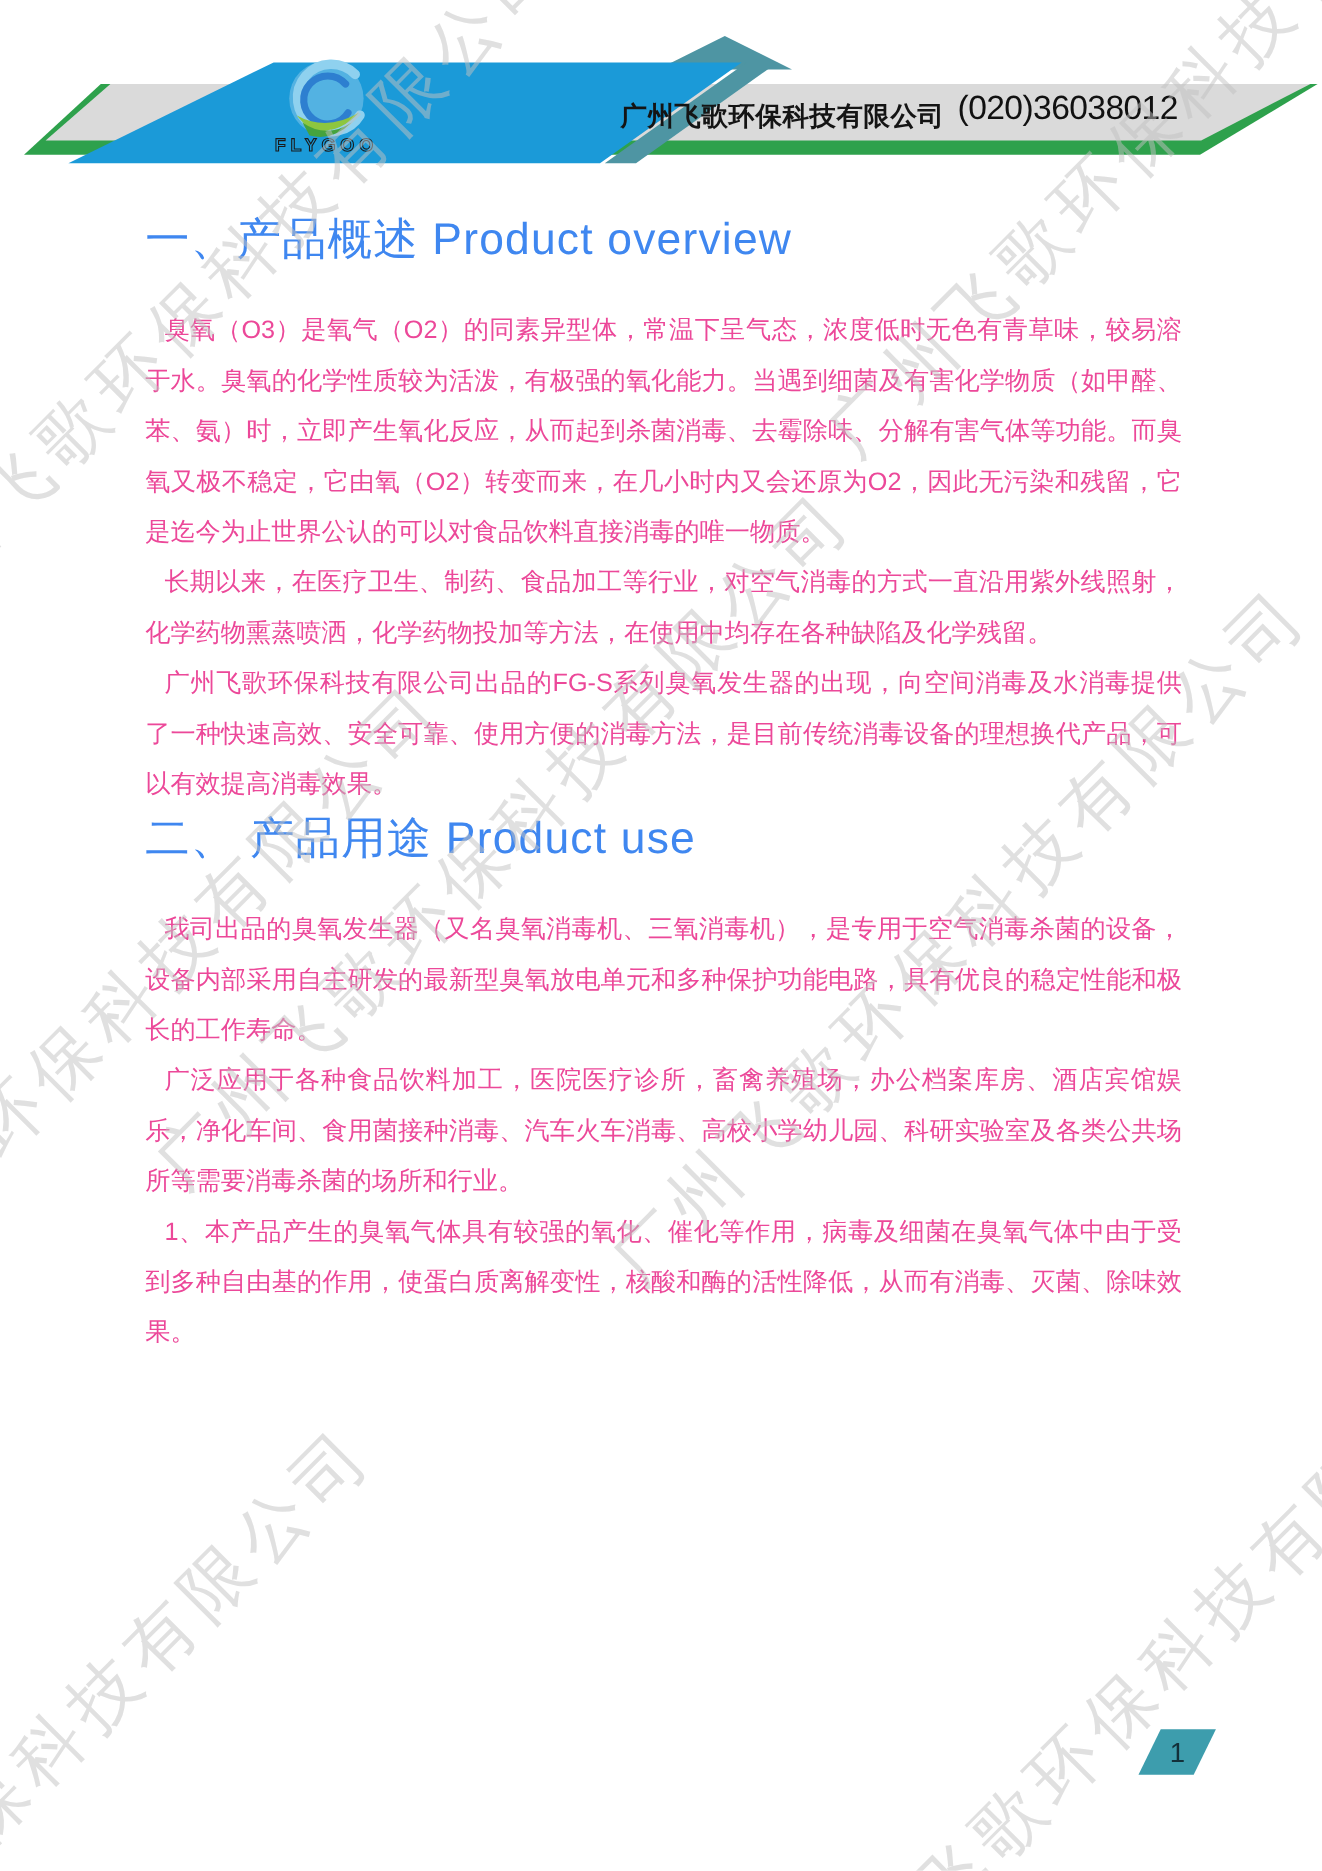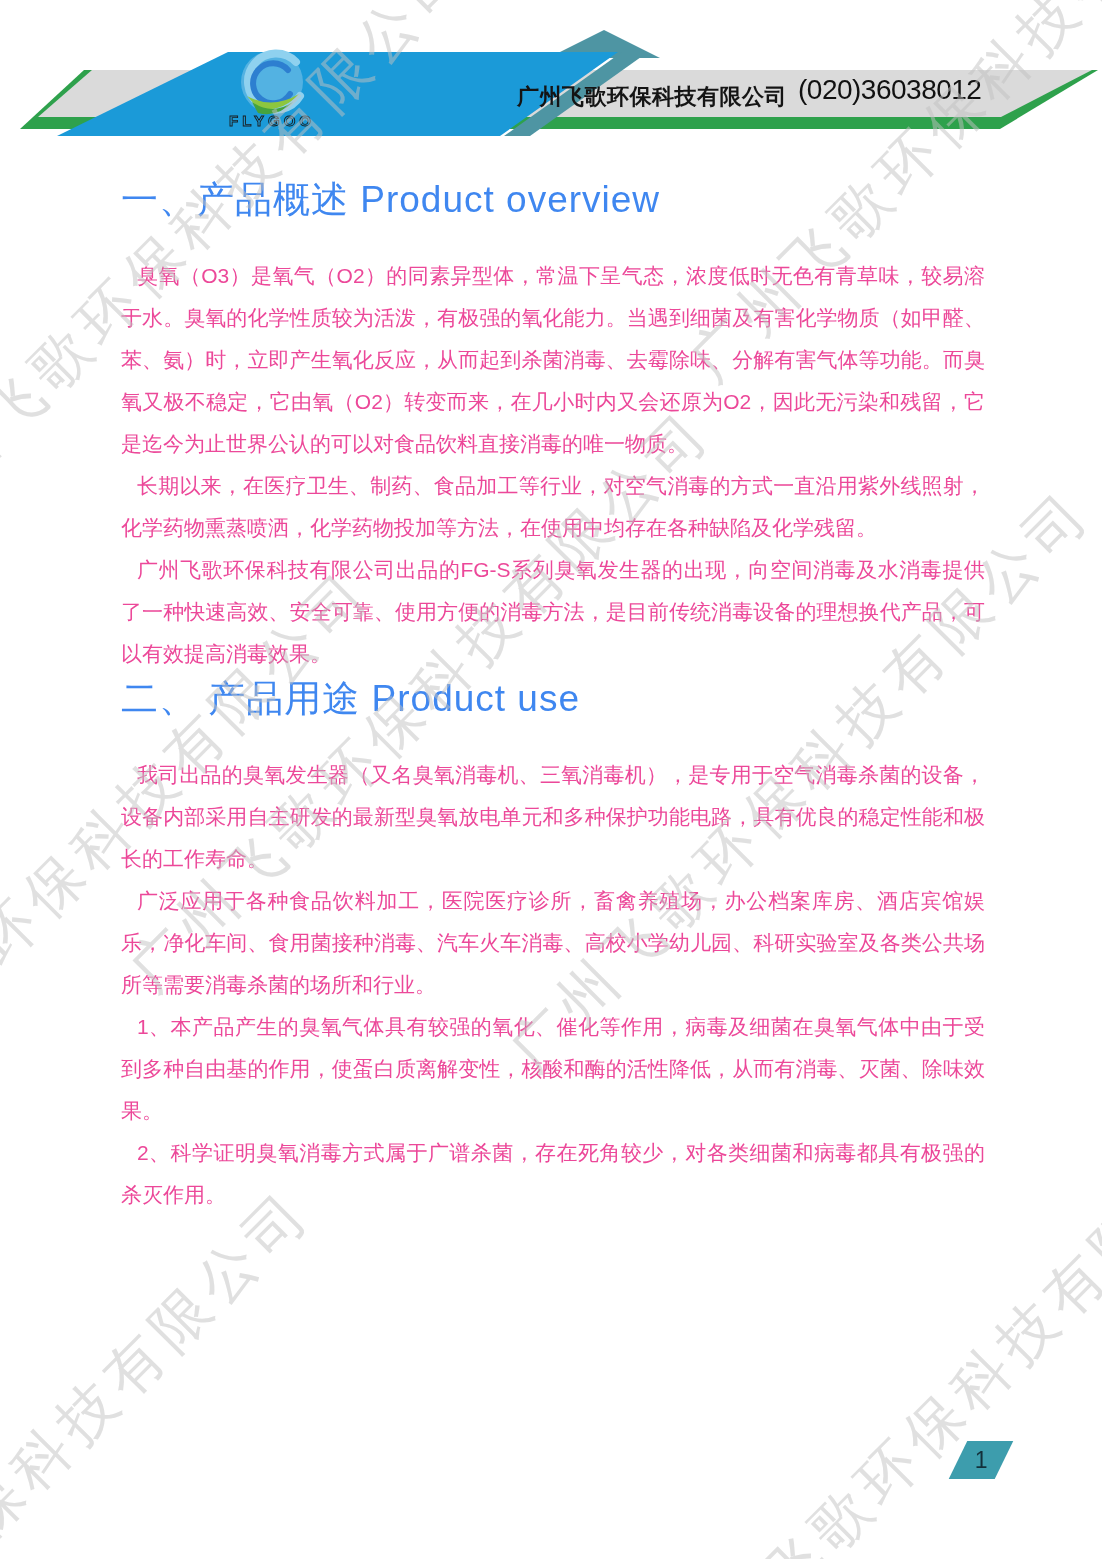--- a/index.html
+++ b/index.html
@@ -90,19 +90,18 @@
   <h2 class="sec-heading">一、产品概述 Product overview</h2>
   <p>臭氧（O3）是氧气（O2）的同素异型体，常温下呈气态，浓度低时无色有青草味，较易溶于水。臭氧的化学性质较为活泼，有极强的氧化能力。当遇到细菌及有害化学物质（如甲醛、苯、氨）时，立即产生氧化反应，从而起到杀菌消毒、去霉除味、分解有害气体等功能。而臭氧又极不稳定，它由氧（O2）转变而来，在几小时内又会还原为O2，因此无污染和残留，它是迄今为止世界公认的可以对食品饮料直接消毒的唯一物质。</p>
   <p>长期以来，在医疗卫生、制药、食品加工等行业，对空气消毒的方式一直沿用紫外线照射，化学药物熏蒸喷洒，化学药物投加等方法，在使用中均存在各种缺陷及化学残留。</p>
   <p>广州飞歌环保科技有限公司出品的FG-S系列臭氧发生器的出现，向空间消毒及水消毒提供了一种快速高效、安全可靠、使用方便的消毒方法，是目前传统消毒设备的理想换代产品，可以有效提高消毒效果。</p>
 
   <h2 class="sec-heading">二、 产品用途 Product use</h2>
   <p>我司出品的臭氧发生器（又名臭氧消毒机、三氧消毒机），是专用于空气消毒杀菌的设备，设备内部采用自主研发的最新型臭氧放电单元和多种保护功能电路，具有优良的稳定性能和极长的工作寿命。</p>
   <p>广泛应用于各种食品饮料加工，医院医疗诊所，畜禽养殖场，办公档案库房、酒店宾馆娱乐，净化车间、食用菌接种消毒、汽车火车消毒、高校小学幼儿园、科研实验室及各类公共场所等需要消毒杀菌的场所和行业。</p>
 
   <p>1、本产品产生的臭氧气体具有较强的氧化、催化等作用，病毒及细菌在臭氧气体中由于受到多种自由基的作用，使蛋白质离解变性，核酸和酶的活性降低，从而有消毒、灭菌、除味效果。</p>
-  <p>2、科学证明臭氧消毒方式属于广谱杀菌，存在死角较少，对各类细菌和病毒都具有极强的杀灭作用。</p>
 
 </div>
 
 <div class="page-badge">
   <span>1</span>
 </div>
 
 </body></html>

